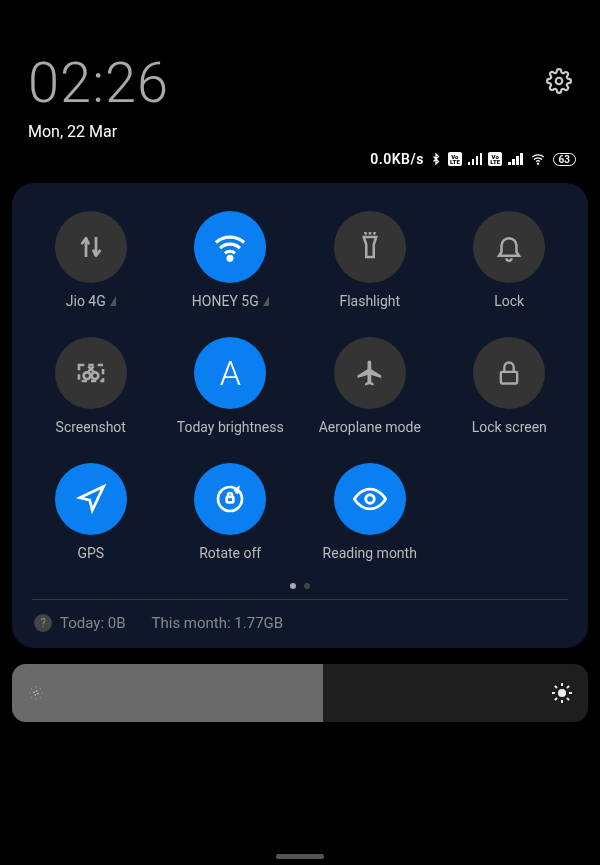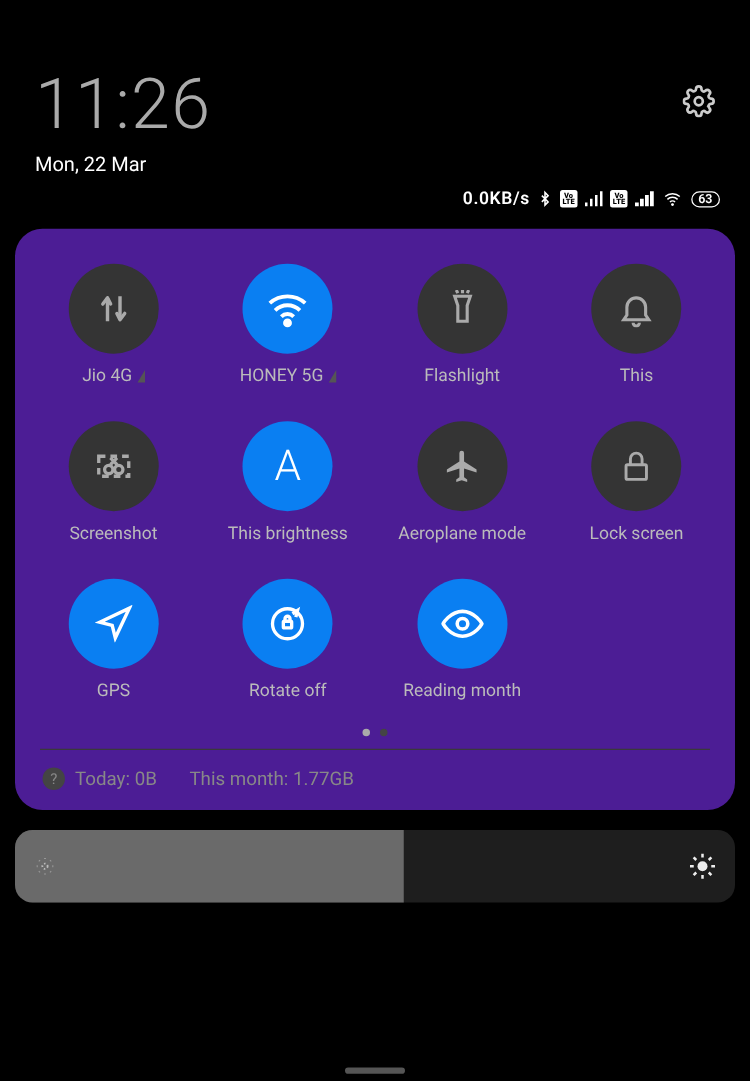--- a/index.html
+++ b/index.html
@@ -60,21 +60,21 @@
       color: #000;
       font-size: 6px;
       font-weight: 900;
       line-height: 5px;
       padding: 2px 2px;
       border-radius: 2px;
       text-align: center;
     }
     .panel {
       margin: 6px 12px;
-      background: #4c1d95;
+      background: #0f172a;
       border-radius: 22px;
       padding: 20px 10px 14px 10px;
     }
     .tiles {
       display: grid;
       grid-template-columns: repeat(4, 1fr);
       gap: 12px 2px;
     }
     .tile {
       display: flex;
@@ -175,21 +175,21 @@
     .sig span:nth-child(1){height:3px}
     .sig span:nth-child(2){height:6px}
     .sig span:nth-child(3){height:9px}
     .sig span:nth-child(4){height:12px}
   </style>
 </head>
 <body>
 
 <div class="header">
   <div>
-    <div class="clock">11:26</div>
+    <div class="clock">02:26</div>
     <div class="date">Mon, 22 Mar</div>
   </div>
   <div class="settings-btn">
     <svg width="26" height="26" viewBox="0 0 24 24" fill="none" stroke="#ccc" stroke-width="2">
         <circle cx="12" cy="12" r="3"></circle>
         <path d="M19.4 15a1.7 1.7 0 0 0 .34 1.87l.06.06a2 2 0 1 1-2.83 2.83l-.06-.06a1.7 1.7 0 0 0-1.87-.34 1.7 1.7 0 0 0-1 1.55V21a2 2 0 1 1-4 0v-.09a1.7 1.7 0 0 0-1.11-1.55 1.7 1.7 0 0 0-1.87.34l-.06.06a2 2 0 1 1-2.83-2.83l.06-.06a1.7 1.7 0 0 0 .34-1.87 1.7 1.7 0 0 0-1.55-1H3a2 2 0 1 1 0-4h.09a1.7 1.7 0 0 0 1.55-1.11 1.7 1.7 0 0 0-.34-1.87l-.06-.06a2 2 0 1 1 2.83-2.83l.06.06a1.7 1.7 0 0 0 1.87.34H9a1.7 1.7 0 0 0 1-1.55V3a2 2 0 1 1 4 0v.09a1.7 1.7 0 0 0 1 1.55 1.7 1.7 0 0 0 1.87-.34l.06-.06a2 2 0 1 1 2.83 2.83l-.06.06a1.7 1.7 0 0 0-.34 1.87V9a1.7 1.7 0 0 0 1.55 1H21a2 2 0 1 1 0 4h-.09a1.7 1.7 0 0 0-1.55 1z"></path>
       </svg>
   </div>
 </div>
 
@@ -268,21 +268,21 @@
     </div>
 
     <div class="tile">
       <div class="tile-circle">
           <svg width="30" height="30" viewBox="0 0 24 24" fill="none" stroke="#aaa" stroke-width="2">
             <path d="M18 16v-5a6 6 0 1 0-12 0v5l-2 3h16l-2-3z"></path>
             <path d="M10 21a2 2 0 0 0 4 0"></path>
           </svg>
         </div>
       <div class="tile-label">
-          <span>This</span>
+          <span>Lock</span>
         </div>
     </div>
 
     <div class="tile">
       <div class="tile-circle">
           <svg width="32" height="32" viewBox="0 0 24 24" fill="none" stroke="#aaa" stroke-width="2">
             <path d="M3 6h18v12H3z" stroke-dasharray="4 3"></path>
             <circle cx="9" cy="14" r="2.5"></circle>
             <circle cx="15" cy="14" r="2.5"></circle>
             <path d="M10 11l4-4M14 11l-4-4"></path>
@@ -292,21 +292,21 @@
           <span>Screenshot</span>
         </div>
     </div>
 
 
     <div class="tile">
       <div class="tile-circle active">
           <span style="color:#fff;font-size:34px;font-weight:300">A</span>
         </div>
       <div class="tile-label">
-          <span>This brightness</span>
+          <span>Today brightness</span>
         </div>
     </div>
 
     <div class="tile">
       <div class="tile-circle">
           <svg width="30" height="30" viewBox="0 0 24 24" fill="#aaa">
             <path d="M21 16v-2l-8-5V3.5a1.5 1.5 0 0 0-3 0V9l-8 5v2l8-2.5V19l-2 1.5V22l3.5-1 3.5 1v-1.5L13 19v-5.5l8 2.5z"></path>
           </svg>
         </div>
       <div class="tile-label">

